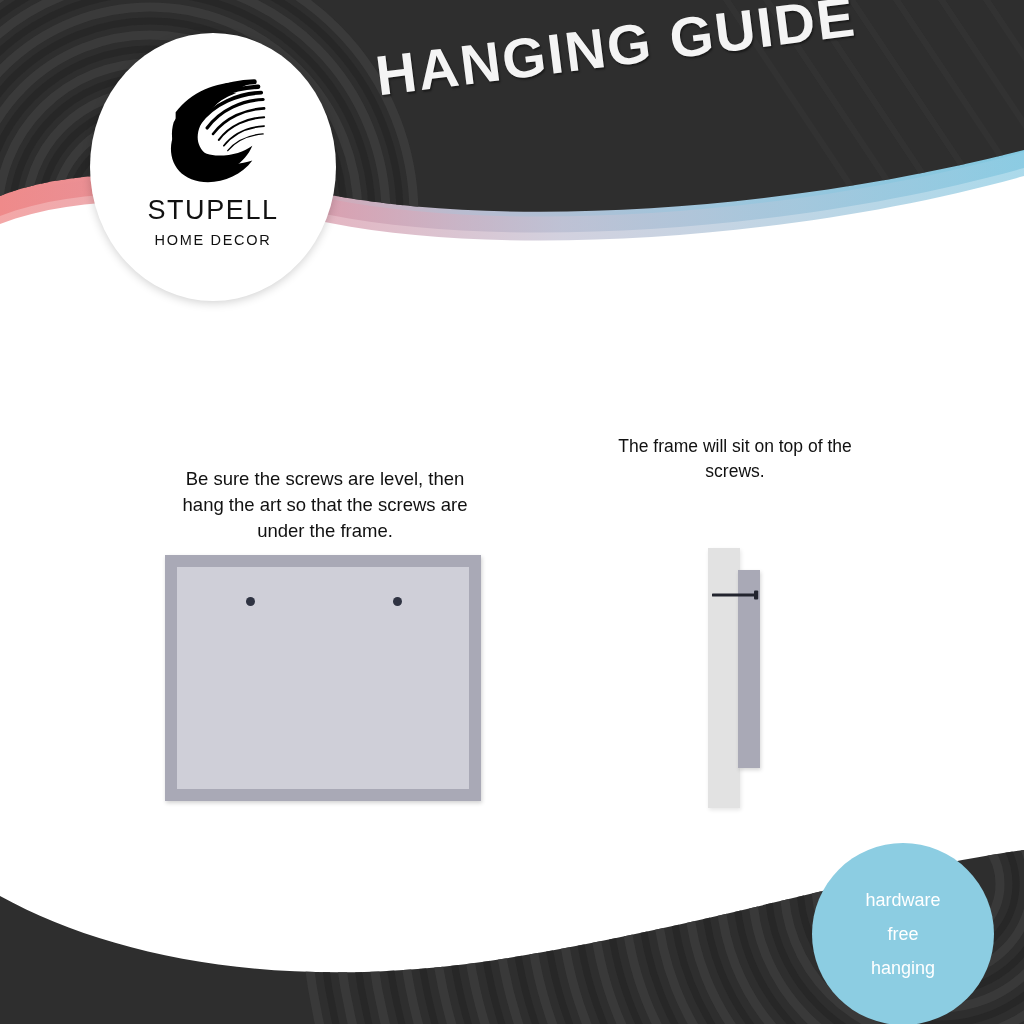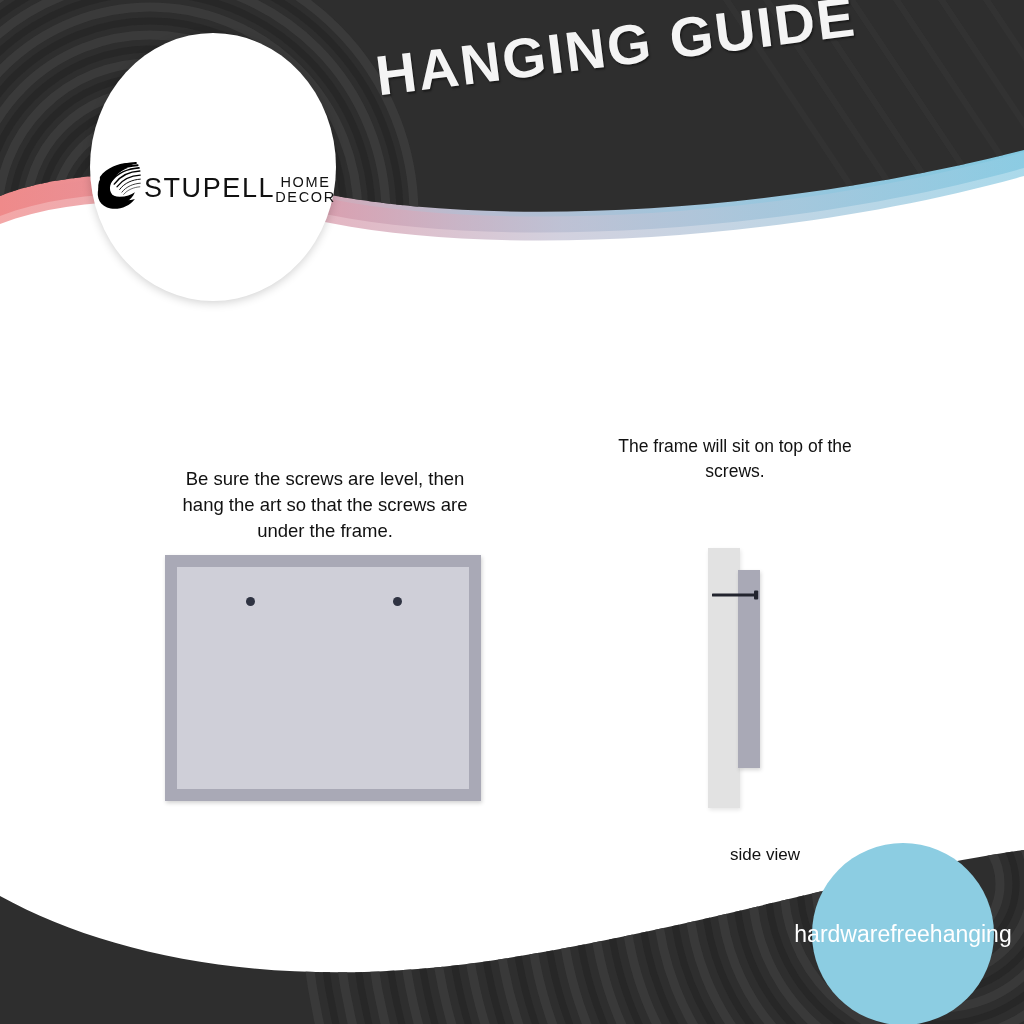--- a/index.html
+++ b/index.html
@@ -36,21 +36,21 @@
 
   
   #logo-badge {
     position: absolute;
     left: 90px; top: 33px;
     width: 246px; height: 268px;
     border-radius: 50%;
     background: #ffffff;
     box-shadow: 0 2px 10px rgba(0,0,0,0.18);
     display: flex;
-    flex-direction: row;
+    flex-direction: column;
     align-items: center;
     justify-content: flex-start;
     padding-top: 36px;
     box-sizing: border-box;
   }
   #logo-mark { width: 118px; height: 122px; display:block; }
   .logo-word {
     font-family: "Liberation Sans", sans-serif;
     color: #111111;
     text-align: center;
@@ -198,25 +198,25 @@
   }
 
   
   #hardware-badge {
     position: absolute;
     left: 812px; top: 843px;
     width: 182px; height: 182px;
     border-radius: 50%;
     background: #8ccde2;
     display: flex;
-    flex-direction: row;
+    flex-direction: column;
     align-items: center;
     justify-content: center;
     color: #ffffff;
-    font-size: 23px;
+    font-size: 18px;
     line-height: 34px;
     font-weight: 400;
   }
   .badge-line { display: block; }
 </style>
 </head>
 <body>
 
 <div id="canvas">
 
@@ -321,21 +321,20 @@
   <div id="side-caption">The frame will sit on top of the screws.</div>
 
   <div id="side-diagram">
     <div id="side-wall"></div>
     <div id="side-frame"></div>
     <svg id="side-nail" viewBox="0 0 50 10" xmlns="http://www.w3.org/2000/svg">
       <line x1="1" y1="5" x2="43" y2="5" stroke="#22242e" stroke-width="3.2" stroke-linecap="round"></line>
       <rect x="42" y="0.6" width="4.2" height="8.8" fill="#22242e" rx="1"></rect>
     </svg>
   </div>
-  <div id="side-view-label">side view</div>
 
   <div id="footer-deco">
     <svg width="1024" height="180" viewBox="0 0 1024 180" xmlns="http://www.w3.org/2000/svg">
       <defs>
         <clipPath id="botClip">
           <path d="M0,52 C120,118 300,150 520,112 C720,78 900,22 1024,6 L1024,180 L0,180 Z"></path>
         </clipPath>
       </defs>
       <g clip-path="url(#botClip)">
         <rect x="0" y="0" width="1024" height="180" fill="#2e2e2e"></rect>

